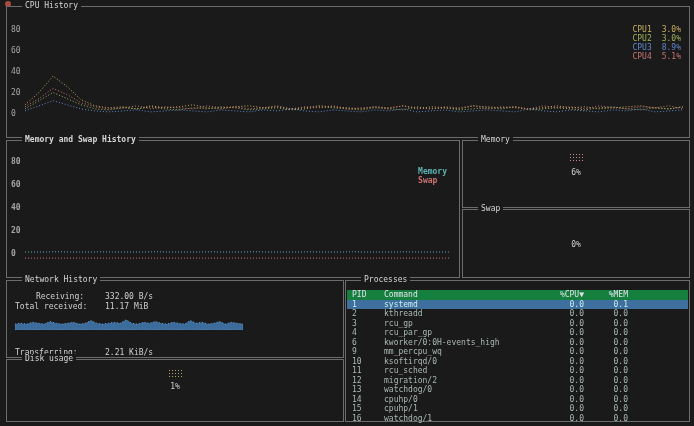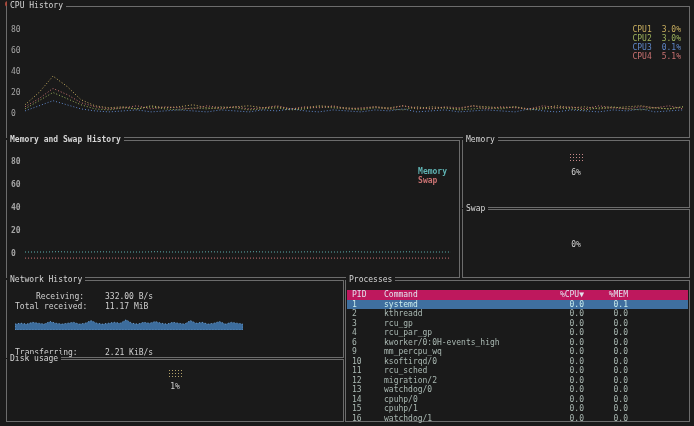--- a/index.html
+++ b/index.html
@@ -3,21 +3,21 @@
 <meta charset="utf-8">
 <style>
   html,body{margin:0;padding:0;background:#0e0e0e;}
   .screen{
     position:relative;width:694px;height:426px;background:#1a1a1a;
     font-family:"DejaVu Sans Mono", monospace;font-size:8px;line-height:9px;
     color:#c9c9c9;overflow:hidden;
   }
   .panel{position:absolute;border:1px solid #6c6c6c;}
   .panel-title{
-    position:absolute;top:-6px;left:0;background:#1a1a1a;
+    position:absolute;top:-6px;left:15px;background:#1a1a1a;
     padding:0 3px;color:#d6d6d6;white-space:nowrap;
   }
   .ytick{position:absolute;left:4px;color:#a5a5a5;}
   svg.chart{position:absolute;display:block;}
   .rec-dot{position:absolute;left:5px;top:1px;width:6px;height:6px;border-radius:50%;background:#a84a3c;}
 
   
   .cpu-legend{position:absolute;top:18px;right:8px;text-align:right;}
   .legend-row{white-space:nowrap;}
   .legend-row .val{margin-left:10px;}
@@ -41,21 +41,21 @@
   .net-line{position:absolute;left:8px;white-space:nowrap;color:#d0d0d0;}
   .net-label{display:inline-block;width:90px;}
 
   
   .proc-table{position:absolute;left:1px;right:1px;top:9px;}
   .proc-row{
     display:grid;grid-template-columns:28px 1fr 46px 40px;column-gap:4px;
     padding:0 60px 0 5px;height:9.5px;line-height:9.5px;color:#a9b8b2;white-space:nowrap;overflow:hidden;
   }
   .proc-row .num{text-align:right;}
-  .proc-header{background:#be185d;color:#e2e2ee;}
+  .proc-header{background:#15803d;color:#e2e2ee;}
   .proc-row.selected{background:#3f6f9f;color:#c9ecec;}
 </style>
 </head>
 <body>
 
 <div class="screen">
 
   <span class="rec-dot"></span>
 
   <div class="panel" style="left:6px;top:6px;width:682px;height:130px;">
@@ -67,21 +67,21 @@
     <span class="ytick" style="top:102px">0</span>
     <svg id="cpu-chart" class="chart" style="left:18px;top:18px;" width="658" height="90" viewBox="0 0 658 90">
         <polyline points="0.0,79.8 14.0,67.5 28.0,51.1 42.0,61.4 56.0,74.7 70.0,80.8 84.0,82.8 98.0,81.8 112.0,83.9 126.0,80.8 140.0,82.8 154.0,81.8 168.0,79.8 182.0,82.8 196.0,83.9 210.0,81.8 224.0,80.8 238.0,82.8 252.0,81.8 266.0,83.9 280.0,82.8 294.0,80.8 308.0,81.8 322.0,82.8 336.0,83.9 350.0,81.8 364.0,82.8 378.0,80.8 392.0,83.9 406.0,81.8 420.0,82.8 434.0,83.9 448.0,80.8 462.0,81.8 476.0,82.8 490.0,81.8 504.0,83.9 518.0,82.8 532.0,80.8 546.0,82.8 560.0,81.8 574.0,83.9 588.0,82.8 602.0,81.8 616.0,80.8 630.0,82.8 644.0,83.9 658.0,81.8" fill="none" stroke="#c9af5f" stroke-width="1" stroke-dasharray="1 2"></polyline>
         <polyline points="0.0,83.9 14.0,75.7 28.0,67.5 42.0,73.6 56.0,79.8 70.0,83.9 84.0,84.9 98.0,82.8 112.0,83.9 126.0,81.8 140.0,83.9 154.0,84.9 168.0,82.8 182.0,83.9 196.0,81.8 210.0,82.8 224.0,84.9 238.0,83.9 252.0,82.8 266.0,84.9 280.0,83.9 294.0,81.8 308.0,82.8 322.0,83.9 336.0,84.9 350.0,82.8 364.0,83.9 378.0,84.9 392.0,81.8 406.0,83.9 420.0,82.8 434.0,84.9 448.0,83.9 462.0,82.8 476.0,83.9 490.0,81.8 504.0,84.9 518.0,83.9 532.0,82.8 546.0,83.9 560.0,84.9 574.0,82.8 588.0,81.8 602.0,83.9 616.0,84.9 630.0,82.8 644.0,83.9 658.0,81.8" fill="none" stroke="#9db25c" stroke-width="1" stroke-dasharray="1 2"></polyline>
         <polyline points="0.0,85.9 14.0,80.8 28.0,75.7 42.0,79.8 56.0,83.9 70.0,85.9 84.0,86.9 98.0,85.9 112.0,84.9 126.0,86.9 140.0,85.9 154.0,84.9 168.0,85.9 182.0,86.9 196.0,84.9 210.0,85.9 224.0,86.9 238.0,84.9 252.0,85.9 266.0,83.9 280.0,85.9 294.0,86.9 308.0,84.9 322.0,85.9 336.0,86.9 350.0,84.9 364.0,85.9 378.0,83.9 392.0,86.9 406.0,85.9 420.0,84.9 434.0,86.9 448.0,85.9 462.0,84.9 476.0,85.9 490.0,86.9 504.0,83.9 518.0,85.9 532.0,86.9 546.0,84.9 560.0,85.9 574.0,86.9 588.0,84.9 602.0,85.9 616.0,83.9 630.0,86.9 644.0,85.9 658.0,84.9" fill="none" stroke="#5f87c9" stroke-width="1" stroke-dasharray="1 2"></polyline>
         <polyline points="0.0,81.8 14.0,73.6 28.0,63.4 42.0,69.5 56.0,77.7 70.0,81.8 84.0,83.9 98.0,82.8 112.0,80.8 126.0,83.9 140.0,81.8 154.0,82.8 168.0,83.9 182.0,80.8 196.0,82.8 210.0,81.8 224.0,83.9 238.0,82.8 252.0,80.8 266.0,83.9 280.0,81.8 294.0,82.8 308.0,80.8 322.0,83.9 336.0,82.8 350.0,81.8 364.0,83.9 378.0,80.8 392.0,82.8 406.0,83.9 420.0,81.8 434.0,82.8 448.0,80.8 462.0,83.9 476.0,81.8 490.0,82.8 504.0,83.9 518.0,80.8 532.0,82.8 546.0,81.8 560.0,83.9 574.0,80.8 588.0,82.8 602.0,83.9 616.0,81.8 630.0,82.8 644.0,80.8 658.0,83.9" fill="none" stroke="#c97272" stroke-width="1" stroke-dasharray="1 2"></polyline>
       </svg>
     <div class="cpu-legend">
       <div class="legend-row lg-cpu1"><span>CPU1</span><span class="val">3.0%</span></div>
       <div class="legend-row lg-cpu2"><span>CPU2</span><span class="val">3.0%</span></div>
-      <div class="legend-row lg-cpu3"><span>CPU3</span><span class="val">0.1%</span></div>
+      <div class="legend-row lg-cpu3"><span>CPU3</span><span class="val">8.9%</span></div>
       <div class="legend-row lg-cpu4"><span>CPU4</span><span class="val">5.1%</span></div>
     </div>
   </div>
 
   <div class="panel" style="left:6px;top:140px;width:452px;height:136px;font-weight:bold;">
     <span class="panel-title">Memory and Swap History</span>
     <span class="ytick" style="top:16px">80</span>
     <span class="ytick" style="top:39px">60</span>
     <span class="ytick" style="top:62px">40</span>
     <span class="ytick" style="top:85px">20</span>

